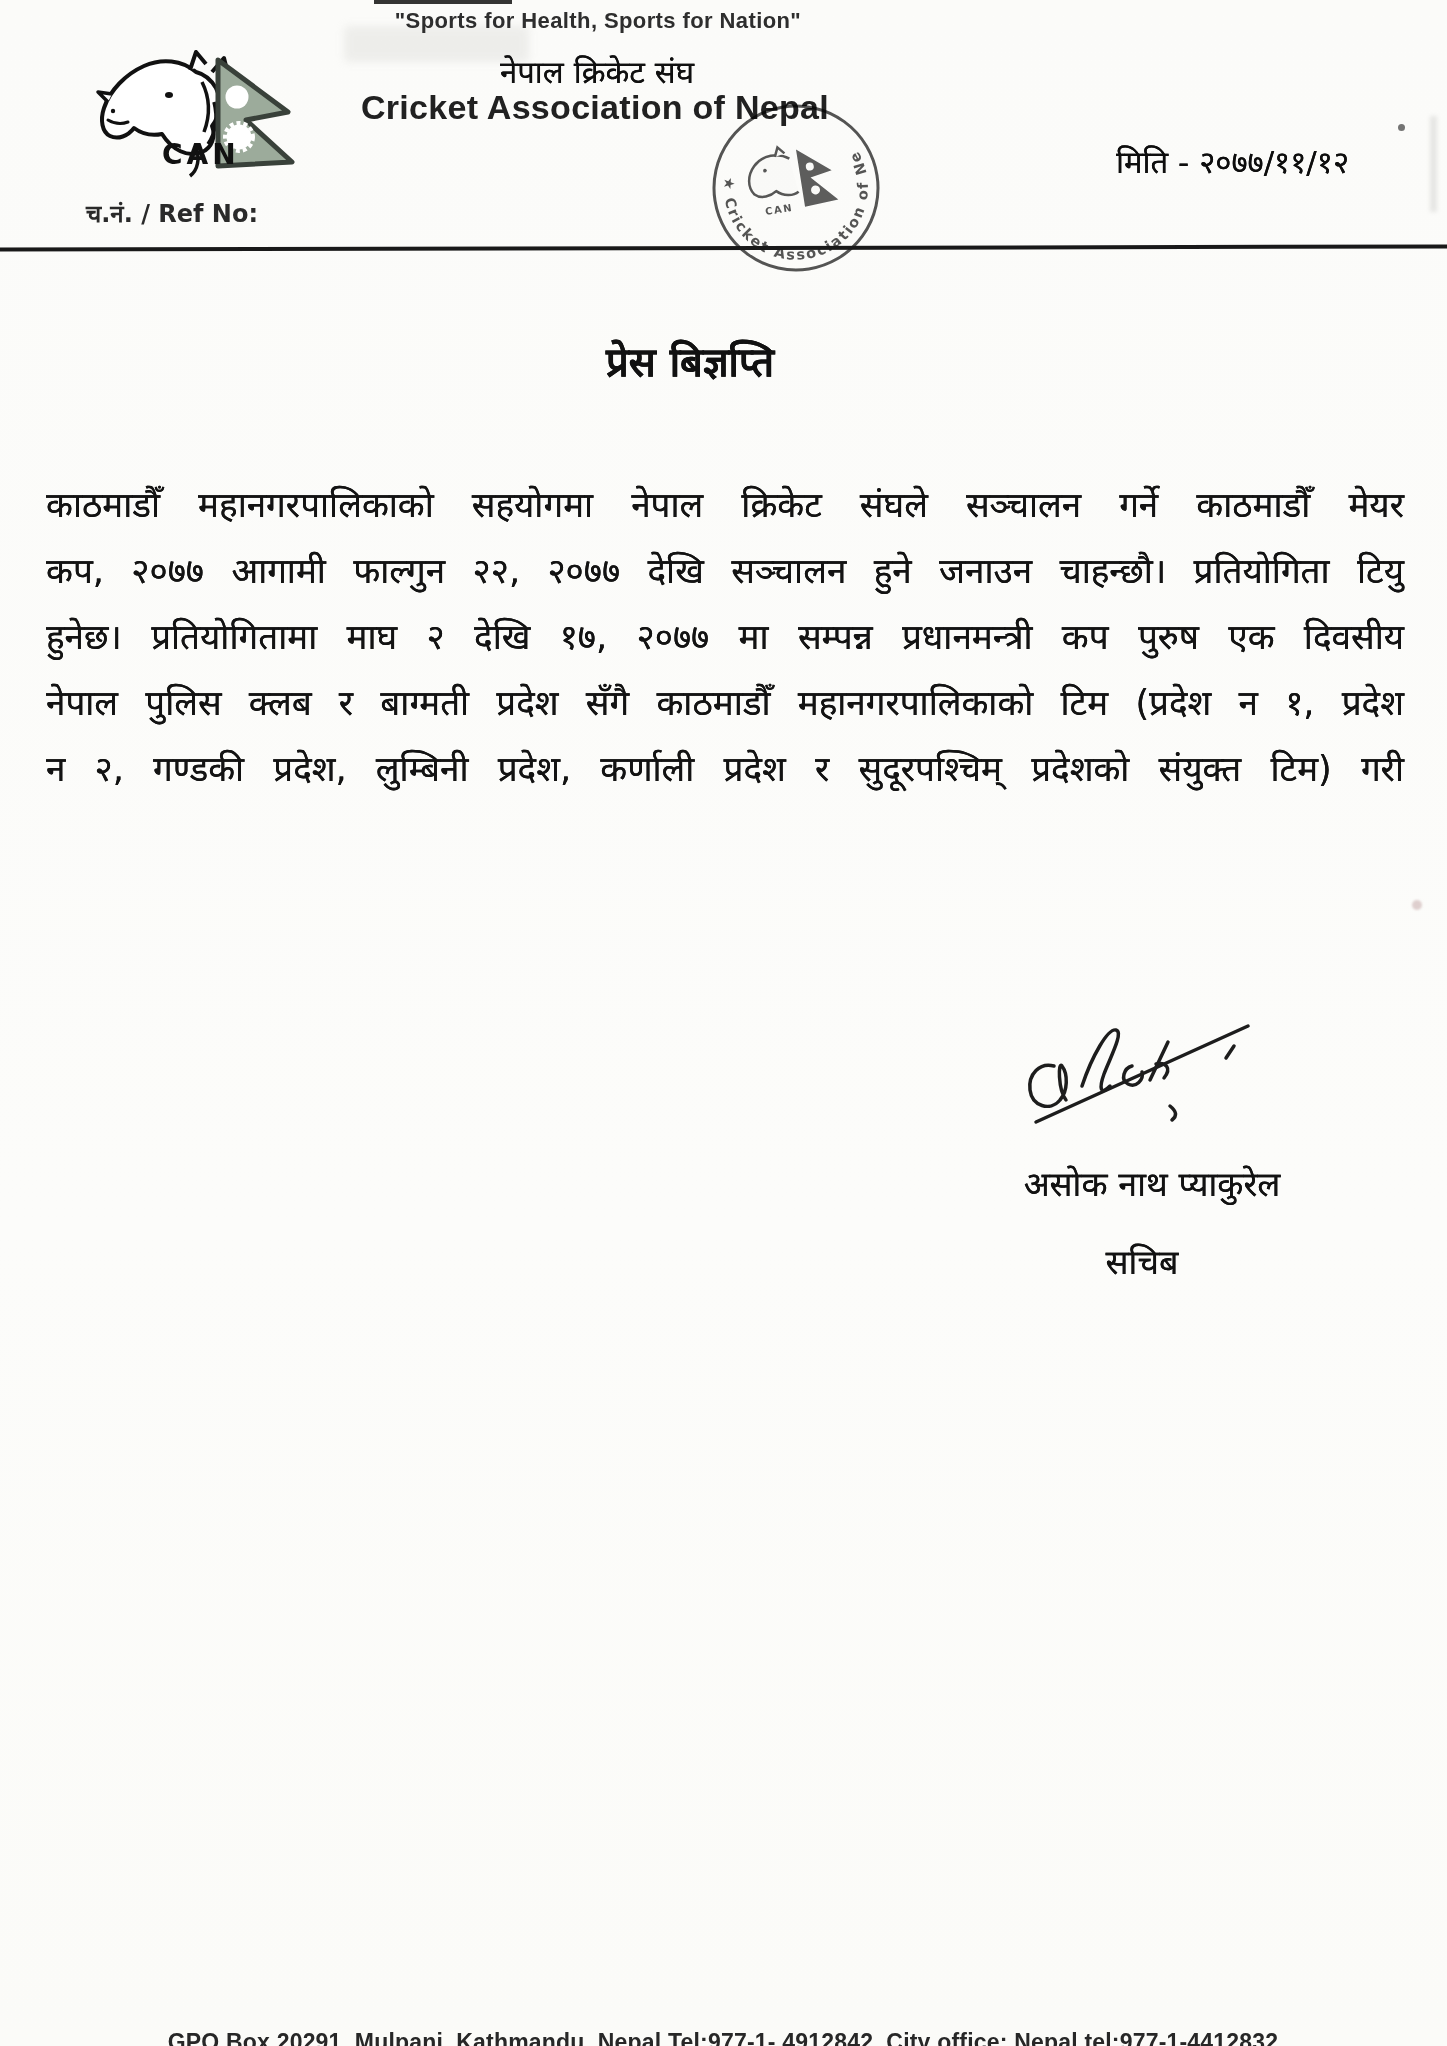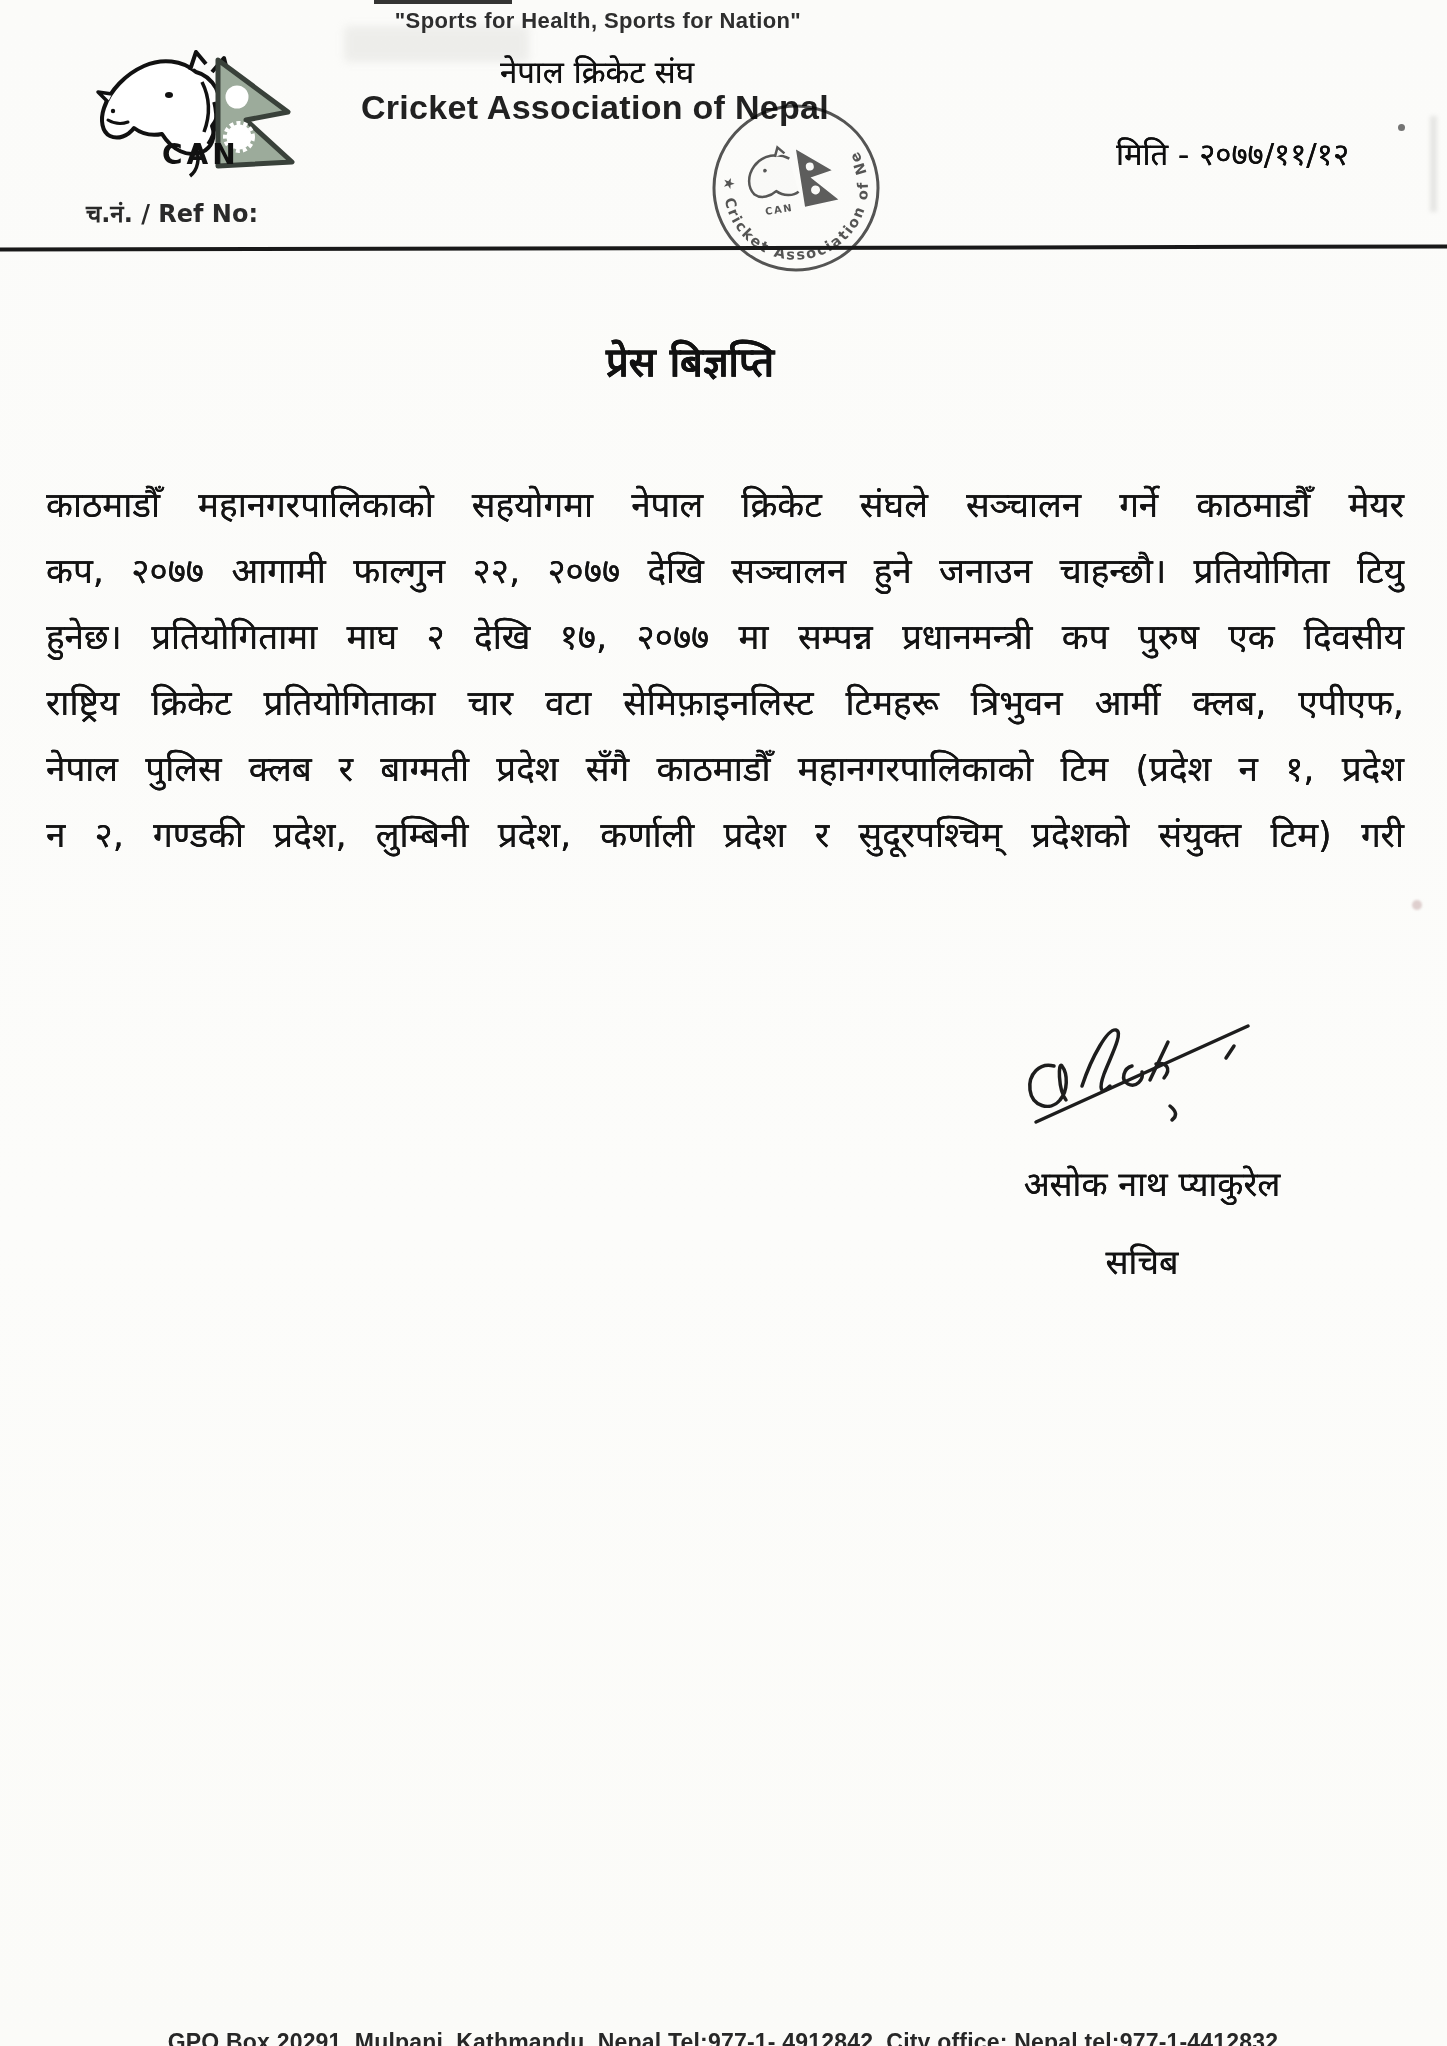--- a/index.html
+++ b/index.html
@@ -13,21 +13,21 @@
     color:#161616;
   }
   .abs{position:absolute;}
   .cx{transform:translateX(-50%);white-space:nowrap;}
 
   .tagline{top:8px;left:598px;font-family:"Liberation Sans","DejaVu Sans",sans-serif;
     font-weight:700;font-size:22px;letter-spacing:.4px;color:#2e2e2e;}
   .org-np{top:50px;left:597px;font-size:31px;color:#101010;text-shadow:0 0 .5px #101010;}
   .org-en{top:88px;left:595px;font-family:"Liberation Sans","DejaVu Sans",sans-serif;
     font-weight:700;font-size:34px;letter-spacing:.3px;color:#212121;}
-  .date-line{top:132px;left:1116px;font-size:31px;color:#0e0e0e;text-shadow:0 0 .5px #0e0e0e;white-space:nowrap;}
+  .date-line{top:140px;left:1116px;font-size:31px;color:#0e0e0e;text-shadow:0 0 .5px #0e0e0e;white-space:nowrap;}
   .ref-line{top:196px;left:86px;font-size:24px;font-weight:600;color:#2a2a2a;white-space:nowrap;}
   .rule{top:246px;left:-5px;width:1457px;height:4px;background:#191919;
     transform:rotate(-0.12deg);border-radius:2px;}
 
   .doc-title{top:333px;left:690px;font-size:40px;font-weight:700;color:#111;
     text-shadow:0 0 .6px #111;}
 
   .body-text{top:472px;left:46px;width:1358px;font-size:35px;line-height:66px;
     color:#131313;text-shadow:0 0 .5px #131313;}
   .bline{text-align:justify;text-align-last:justify;}
@@ -113,21 +113,20 @@
   </svg>
 
   <div class="abs rule"></div>
 
   <div class="abs cx doc-title">प्रेस बिज्ञप्ति</div>
 
   <div class="abs body-text">
     <div class="bline">काठमाडौँ महानगरपालिकाको सहयोगमा नेपाल क्रिकेट संघले सञ्चालन गर्ने काठमाडौँ मेयर</div>
     <div class="bline">कप, २०७७ आगामी फाल्गुन २२, २०७७ देखि सञ्चालन हुने जनाउन चाहन्छौ। प्रतियोगिता टियु</div>
     <div class="bline">हुनेछ। प्रतियोगितामा माघ २ देखि १७, २०७७ मा सम्पन्न प्रधानमन्त्री कप पुरुष एक दिवसीय</div>
-    <div class="bline">राष्ट्रिय क्रिकेट प्रतियोगिताका चार वटा सेमिफ़ाइनलिस्ट टिमहरू त्रिभुवन आर्मी क्लब, एपीएफ,</div>
     <div class="bline">नेपाल पुलिस क्लब र बाग्मती प्रदेश सँगै काठमाडौँ महानगरपालिकाको टिम (प्रदेश न १, प्रदेश</div>
     <div class="bline">न २, गण्डकी प्रदेश, लुम्बिनी प्रदेश, कर्णाली प्रदेश र सुदूरपश्चिम् प्रदेशको संयुक्त टिम) गरी</div>
   </div>
 
   <svg class="abs signature" viewBox="0 0 260 150">
     <g fill="none" stroke="#1d1d1d" stroke-width="3.5" stroke-linecap="round">
       <path d="M34,86 C20,82 8,94 10,110 C12,126 30,132 40,120 C48,111 48,94 42,86 C38,80 38,110 46,120"></path>
       <path d="M62,106 C72,76 88,48 96,50 C104,52 90,78 84,94 C79,108 80,116 90,106"></path>
       <path d="M112,86 C104,88 100,100 108,104 C116,108 124,100 122,92"></path>
       <path d="M130,100 L148,62"></path>

